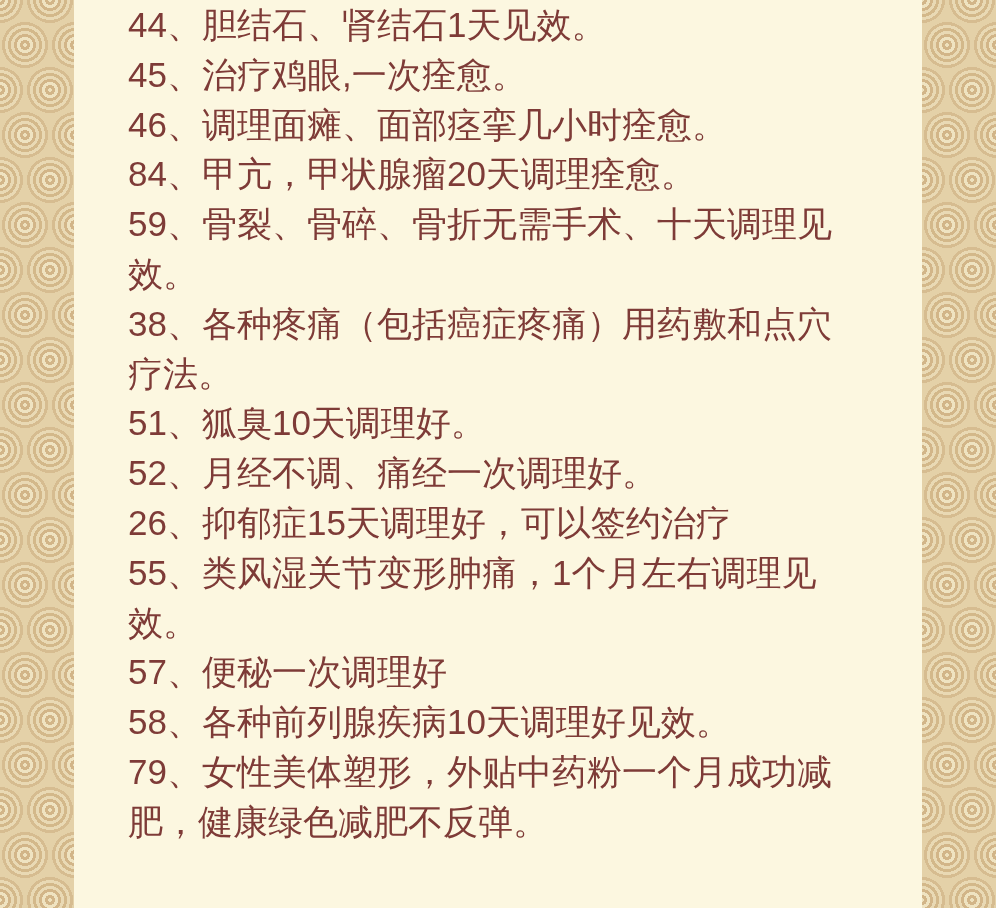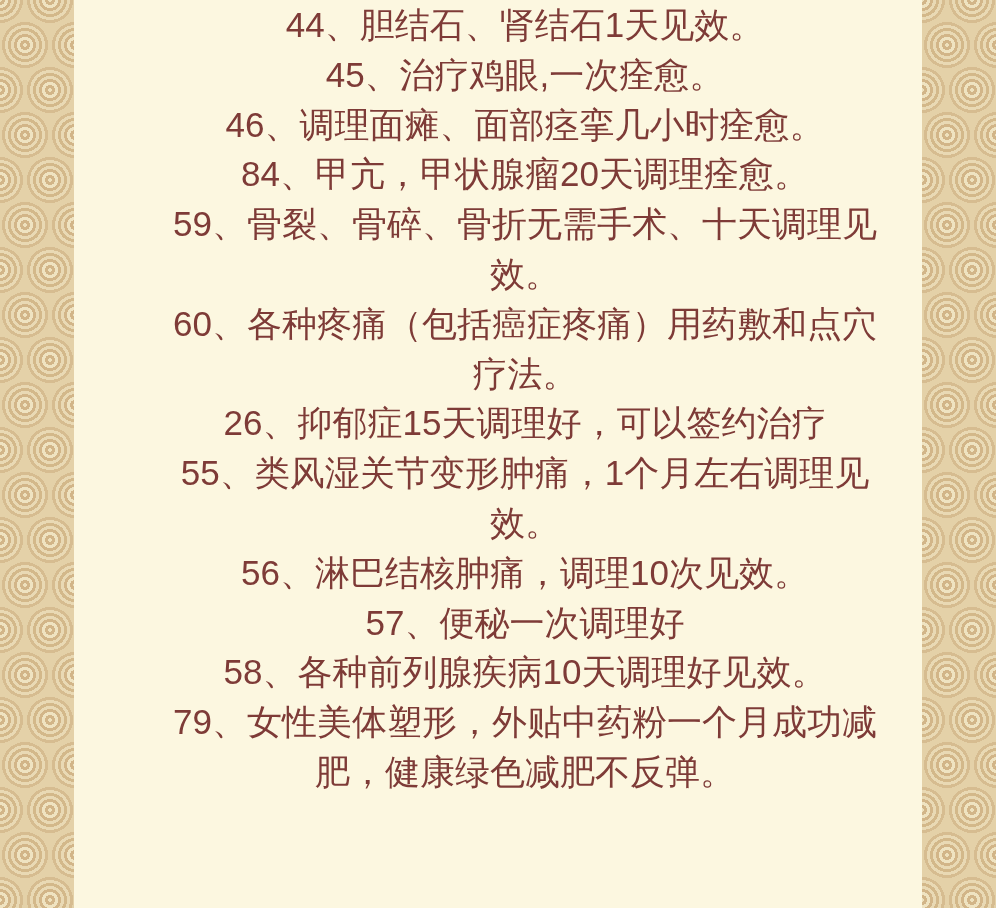--- a/index.html
+++ b/index.html
@@ -54,21 +54,20 @@
   .border-pattern.right { right: 0; }
 
   .content {
     position: absolute;
     left: 74px;
     right: 74px;
     top: 0;
     bottom: 0;
     background: #fcf7e0;
     overflow: hidden;
-    text-align: center;
   }
   .list {
     padding: 0 0 0 54px;
     color: #7e3b37;
     font-size: 35px;
     line-height: 49.8px;
   }
   .list-item {
     margin: 0;
   }
@@ -95,32 +94,35 @@
           <div class="text-line">46、调理面瘫、面部痉挛几小时痊愈。</div>
         </div>
         <div class="list-item">
           <div class="text-line">84、甲亢，甲状腺瘤20天调理痊愈。</div>
         </div>
         <div class="list-item">
           <div class="text-line">59、骨裂、骨碎、骨折无需手术、十天调理见</div>
           <div class="text-line">效。</div>
         </div>
         <div class="list-item">
-          <div class="text-line">60、各种疼痛（包括癌症疼痛）用药敷和点穴</div>
+          <div class="text-line">38、各种疼痛（包括癌症疼痛）用药敷和点穴</div>
           <div class="text-line">疗法。</div>
+        </div>
+        <div class="list-item">
+          <div class="text-line">51、狐臭10天调理好。</div>
+        </div>
+        <div class="list-item">
+          <div class="text-line">52、月经不调、痛经一次调理好。</div>
         </div>
         <div class="list-item">
           <div class="text-line">26、抑郁症15天调理好，可以签约治疗</div>
         </div>
         <div class="list-item">
           <div class="text-line">55、类风湿关节变形肿痛，1个月左右调理见</div>
           <div class="text-line">效。</div>
-        </div>
-        <div class="list-item">
-          <div class="text-line">56、淋巴结核肿痛，调理10次见效。</div>
         </div>
         <div class="list-item">
           <div class="text-line">57、便秘一次调理好</div>
         </div>
         <div class="list-item">
           <div class="text-line">58、各种前列腺疾病10天调理好见效。</div>
         </div>
         <div class="list-item">
           <div class="text-line">79、女性美体塑形，外贴中药粉一个月成功减</div>
           <div class="text-line">肥，健康绿色减肥不反弹。</div>

